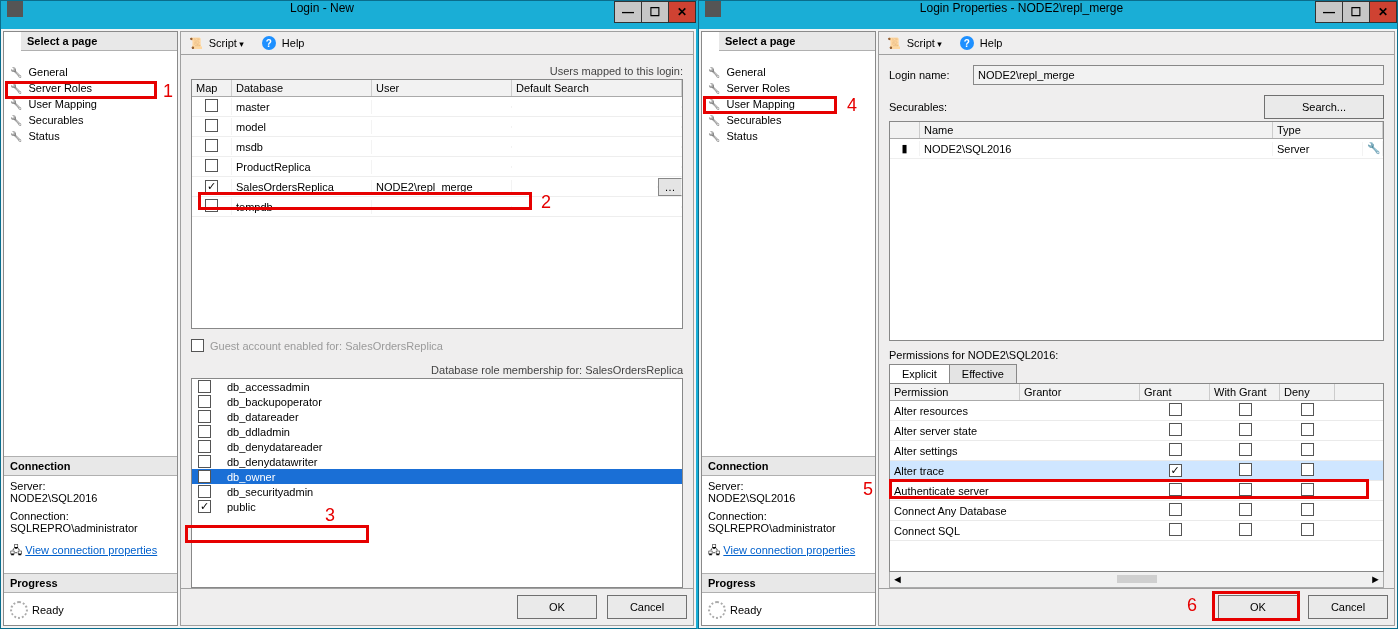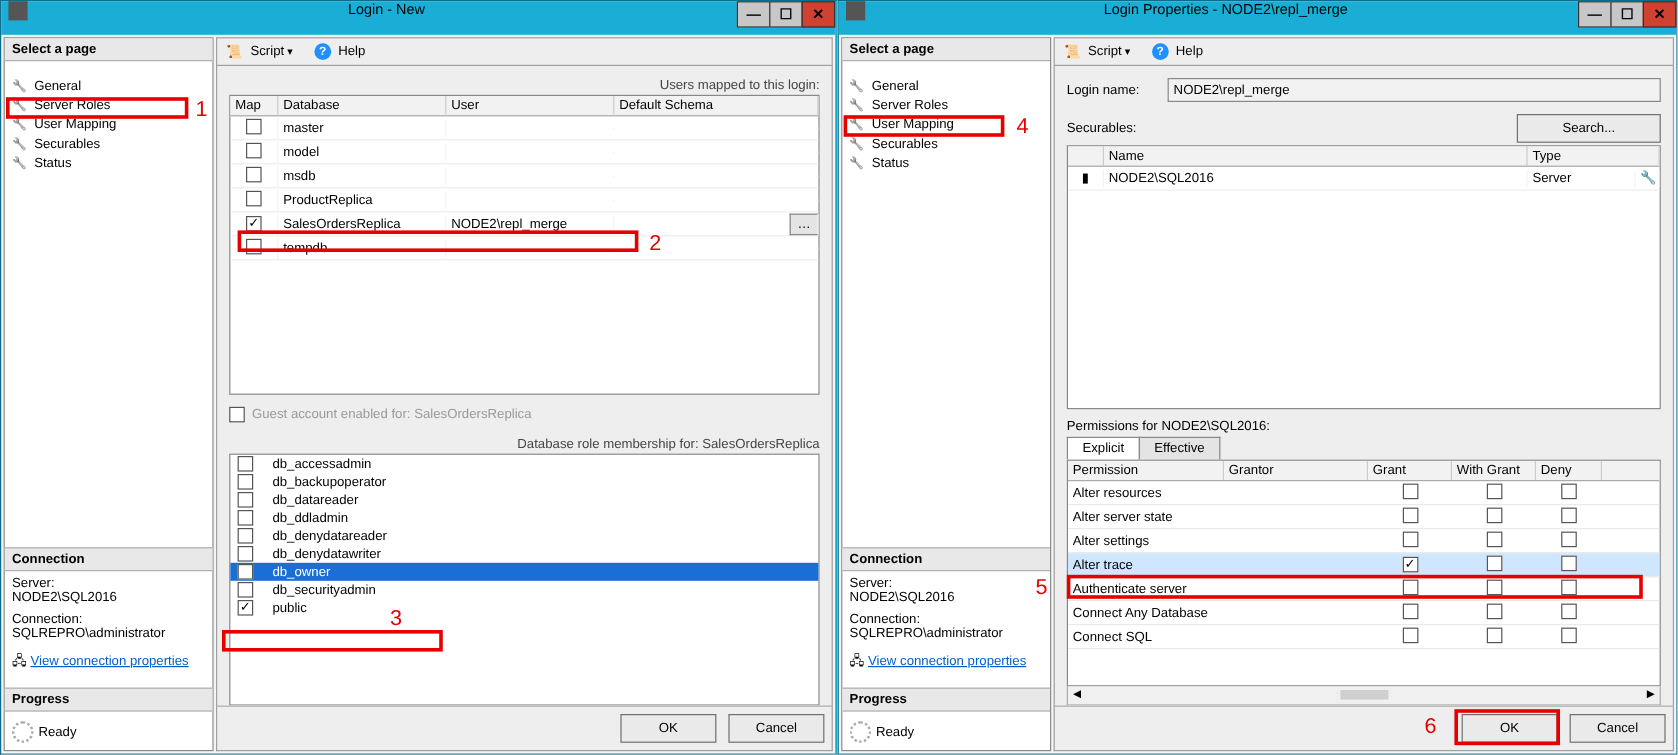--- a/index.html
+++ b/index.html
@@ -8,21 +8,21 @@
 .win-left { width: 698px; border-right: 2px solid #1aaed6; }
 .win-right { width: 700px; }
 .titlebar { height: 28px; background: #1aaed6; display: flex; align-items: flex-start; color: #000; position: relative; }
 .title-icon { width: 16px; height: 16px; margin: 0 6px; background: #555; display: inline-block; }
 .title-text { flex: 1; text-align: center; font-size: 12px; }
 .win-controls { display: flex; }
 .win-btn { width: 28px; height: 22px; background: #c7c7c7; border: 1px solid #333; margin-left: -1px; display: flex; align-items: center; justify-content: center; font-size: 12px; font-weight: bold; cursor: default; }
 .win-close { background: #cf4232; color: #000; }
 .body { display: flex; flex: 1; min-height: 0; }
 .sidebar { width: 175px; background: #fff; border: 1px solid #8a8a8a; margin: 2px 0 2px 2px; display: flex; flex-direction: column; }
-.side-header { background: #e8e8e8; border-bottom: 1px solid #b0b0b0; padding: 3px 6px; font-weight: bold; }
+.side-header { background: #e8e8e8; border-bottom: 1px solid #b0b0b0; padding: 3px 6px; font-weight: bold; margin-left: 17px; }
 .side-section { padding: 13px 0; }
 .side-item { padding: 2px 6px; display: flex; align-items: center; gap: 6px; cursor: default; }
 .wrench-icon::before { content: "🔧"; font-size: 10px; filter: grayscale(1); }
 .side-item span.lbl { }
 .side-block { padding: 6px; font-size: 11px; }
 .side-block .hdr { font-weight: bold; background: #e8e8e8; padding: 3px 6px; margin: 0 -6px 4px -6px; border-top: 1px solid #b0b0b0; border-bottom: 1px solid #b0b0b0;}
 .link { color: #0060cc; text-decoration: underline; cursor: pointer; }
 .ready-icon { display:inline-block; width:18px; height:18px; border:2px dotted #aaa; border-radius:50%; margin-right:4px; vertical-align:middle;}
 .content { flex: 1; margin: 2px; display: flex; flex-direction: column; min-height:0;}
 .toolbar { background: #efeeee; border: 1px solid #a0a0a0; padding: 4px 8px; display: flex; align-items: center; gap: 6px; }
@@ -120,21 +120,21 @@
         <span class="help-icon">?</span>
           <span>Help</span>
       </div>
       <div class="main-panel">
         <div class="field-label">Users mapped to this login:</div>
         <div class="grid" style="height:250px">
           <div class="grid-head">
             <div style="width:40px">Map</div>
             <div style="width:140px">Database</div>
             <div style="width:140px">User</div>
-            <div style="flex:1">Default Schema</div>
+            <div style="flex:1">Default Search</div>
           </div>
           <div id="dbrows">
               <div class="grid-row">
                 <div class="cbcell"><span class="ck "></span></div>
   <div style="width:140px">master</div>
   <div style="width:140px"></div>
   <div style="flex:1"></div>
   </div>
               <div class="grid-row">
                 <div class="cbcell"><span class="ck "></span></div>
@@ -163,21 +163,21 @@
               </div>
               <div class="grid-row">
                 <div class="cbcell"><span class="ck "></span></div>
   <div style="width:140px">tempdb</div>
   <div style="width:140px"></div>
   <div style="flex:1"></div>
   </div>
             </div>
         </div>
         <div style="height:10px"></div>
-        <div style="display:flex;align-items:flex-start;gap:6px" class="disabled-text">
+        <div style="display:flex;align-items:center;gap:6px" class="disabled-text">
           <span class="ck"></span>
           <span>Guest account enabled for: SalesOrdersReplica</span>
         </div>
         <div style="height:12px"></div>
         <div class="field-label">Database role membership for: SalesOrdersReplica</div>
         <div class="rolebox" id="rolelist">
             <div class="role-row">
               <span class="ck "></span>
               <span>db_accessadmin</span>
             </div>

